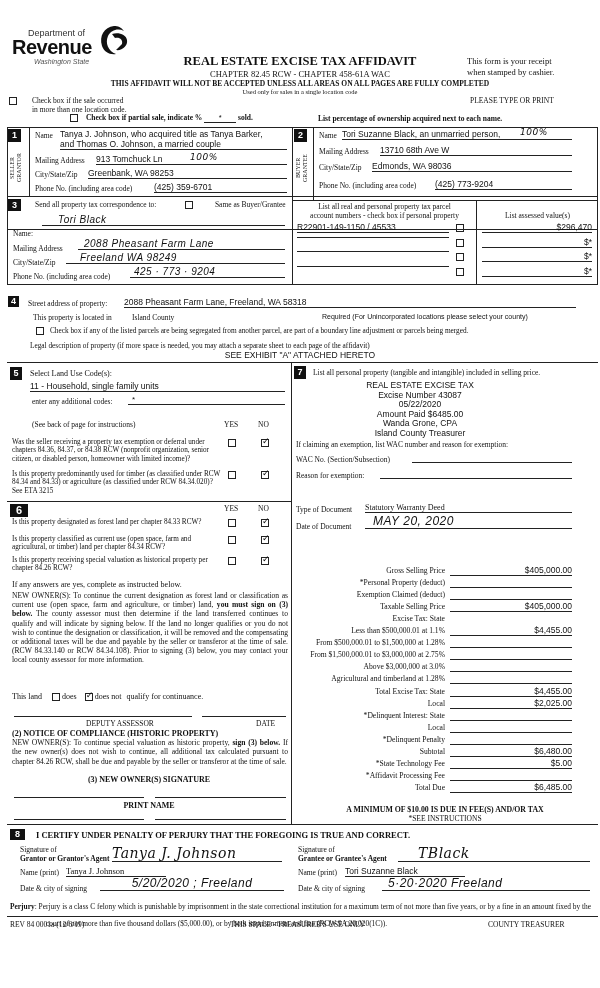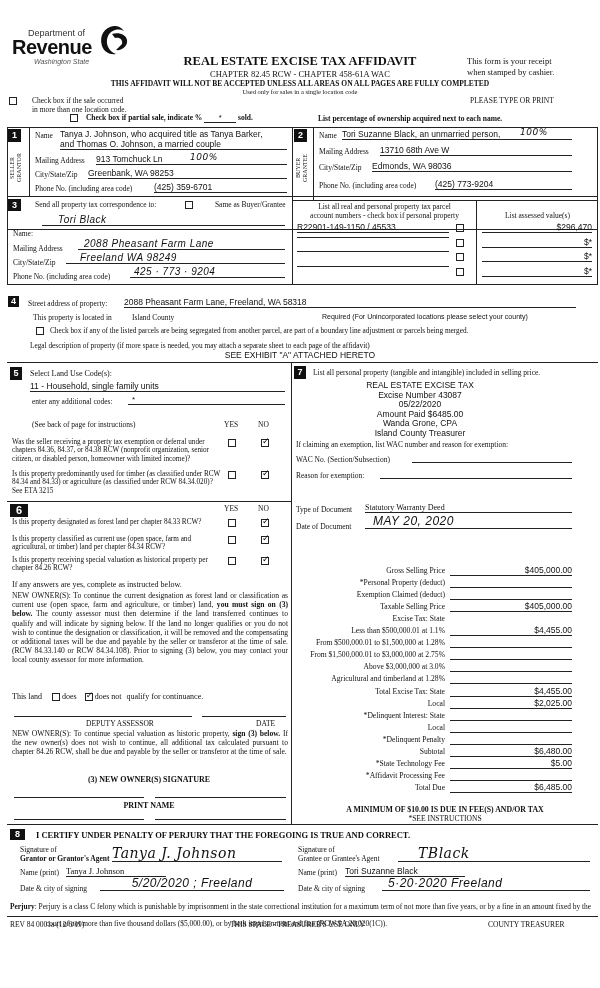--- a/index.html
+++ b/index.html
@@ -184,20 +184,21 @@
   <span>does</span>
   <span class="box checked" style="margin-left:6px;"></span>
   <span>does not</span>
   <span style="margin-left:3px;">qualify for continuance.</span>
 </div>
 <div class="abs line" style="left:14px;top:716px;width:178px;"></div>
 <div class="abs line" style="left:202px;top:716px;width:84px;"></div>
 <div class="lbl" style="left:62px;top:719px;margin-left:24px;">DEPUTY ASSESSOR</div>
 <div class="lbl" style="left:222px;top:719px;margin-left:34px;">DATE</div>
 <div class="abs" style="left:12px;top:729px;width:276px;font-size:7.6px;line-height:9.2px;text-align:justify;">
+  <div style="font-weight:bold;font-size:8px;">(2) NOTICE OF COMPLIANCE (HISTORIC PROPERTY)</div>
   <span>NEW OWNER(S):  To continue special valuation as historic property,</span>
   <b>sign (3) below.</b>
   <span>If the new owner(s) does not wish to continue, all additional tax calculated pursuant to chapter 84.26 RCW, shall be due and payable by the seller or transferor at the time of sale.</span>
 </div>
 <div class="abs center" style="left:7px;top:775px;width:284px;font-size:8px;font-weight:bold;">(3) NEW OWNER(S) SIGNATURE</div>
 <div class="abs line" style="left:14px;top:797px;width:130px;"></div>
 <div class="abs line" style="left:155px;top:797px;width:131px;"></div>
 <div class="abs center" style="left:7px;top:801px;width:284px;font-size:8px;font-weight:bold;">PRINT NAME</div>
 <div class="abs line" style="left:14px;top:819px;width:130px;"></div>
 <div class="abs line" style="left:155px;top:819px;width:131px;"></div>
@@ -271,21 +272,21 @@
 
 <div class="lbl" style="left:20px;top:845px;">Signature of</div>
 <div class="lbl" style="left:20px;top:854px;font-weight:bold;">Grantor or Grantor's Agent</div>
 <div class="field hand" style="left:112px;top:845px;width:170px;font-size:14px;font-family:'DejaVu Serif',serif;">Tanya J. Johnson</div>
 <div class="lbl" style="left:20px;top:868px;">Name (print)</div>
 <div class="field" style="left:66px;top:866px;width:100px;font-family:'Liberation Serif',serif;font-size:8.5px;">Tanya J. Johnson</div>
 <div class="lbl" style="left:20px;top:884px;">Date &amp; city of signing</div>
 <div class="field hand" style="left:100px;top:876px;width:184px;font-size:12px;text-align:center;">5/20/2020 ; Freeland</div>
 
 <div class="lbl" style="left:298px;top:845px;">Signature of</div>
-<div class="lbl" style="left:298px;top:854px;font-weight:normal;">Grantee or Grantee's Agent</div>
+<div class="lbl" style="left:298px;top:854px;font-weight:bold;">Grantee or Grantee's Agent</div>
 <div class="field hand" style="left:398px;top:845px;width:192px;font-size:14px;padding-left:20px;font-family:'DejaVu Serif',serif;">TBlack</div>
 <div class="lbl" style="left:298px;top:868px;">Name (print)</div>
 <div class="field" style="left:345px;top:866px;width:120px;font-size:8.5px;">Tori Suzanne Black</div>
 <div class="lbl" style="left:298px;top:884px;">Date &amp; city of signing</div>
 <div class="field hand" style="left:382px;top:876px;width:208px;font-size:12px;padding-left:6px;">5·20·2020 Freeland</div>
 
 <div class="abs" style="left:10px;top:898px;width:582px;font-size:7.4px;line-height:17px;padding-left:36px;text-indent:-36px;">
   <b>Perjury</b><span>: Perjury is a class C felony which is punishable by imprisonment in the state correctional institution for a maximum term of not more than five years, or by a fine in an amount fixed by the court of not more than five thousand dollars ($5,000.00), or by both imprisonment and fine (RCW 9A.20.020(1C)).</span>
 </div>
 <div class="abs" style="left:7px;top:916px;width:591px;height:1px;background:#222;"></div>

